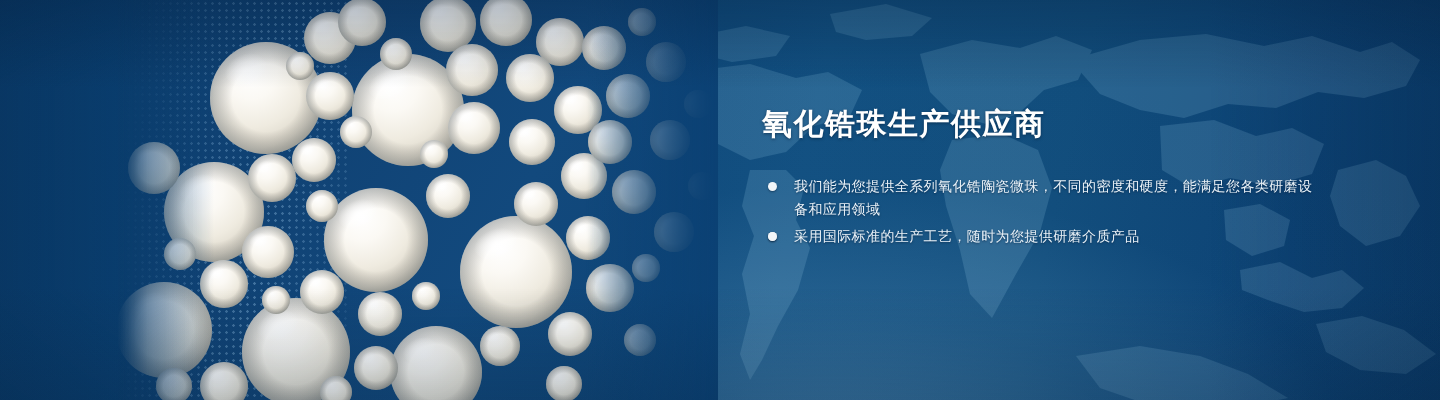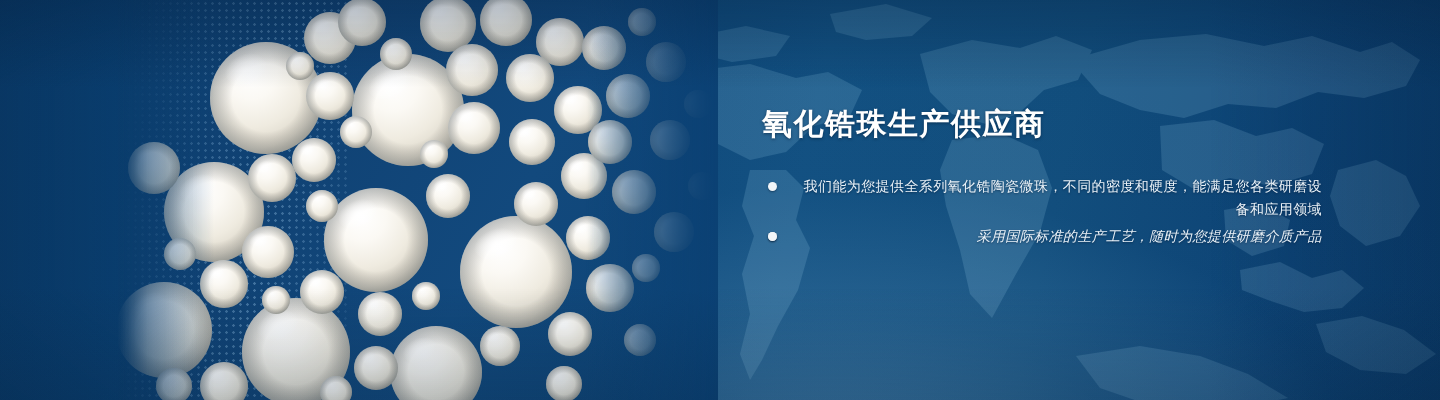--- a/index.html
+++ b/index.html
@@ -97,33 +97,32 @@
     line-height: 40px;
     letter-spacing: 1.5px;
     color: #ffffff;
     text-shadow: 0 1px 3px rgba(2,22,45,0.55);
     white-space: nowrap;
   }
   .bullets {
     list-style: none;
     margin: 31px 0 8px 0;
     padding: 0;
-    text-align: right;
   }
   .bullet {
     position: relative;
     padding-left: 32px;
     margin-bottom: 4px;
     font-size: 14px;
     line-height: 23px;
     color: #eaf2f8;
     letter-spacing: 0.4px;
     text-shadow: 0 1px 2px rgba(2,22,45,0.5);
   }
-  .bullet:last-child { margin-bottom: 0; font-style: italic; }
+  .bullet:last-child { margin-bottom: 0; }
   .bullet-dot {
     position: absolute;
     left: 6px;
     top: 7px;
     width: 9px;
     height: 9px;
     border-radius: 50%;
     background: #f2f6f9;
     box-shadow: 0 1px 2px rgba(2,22,45,0.45);
   }

